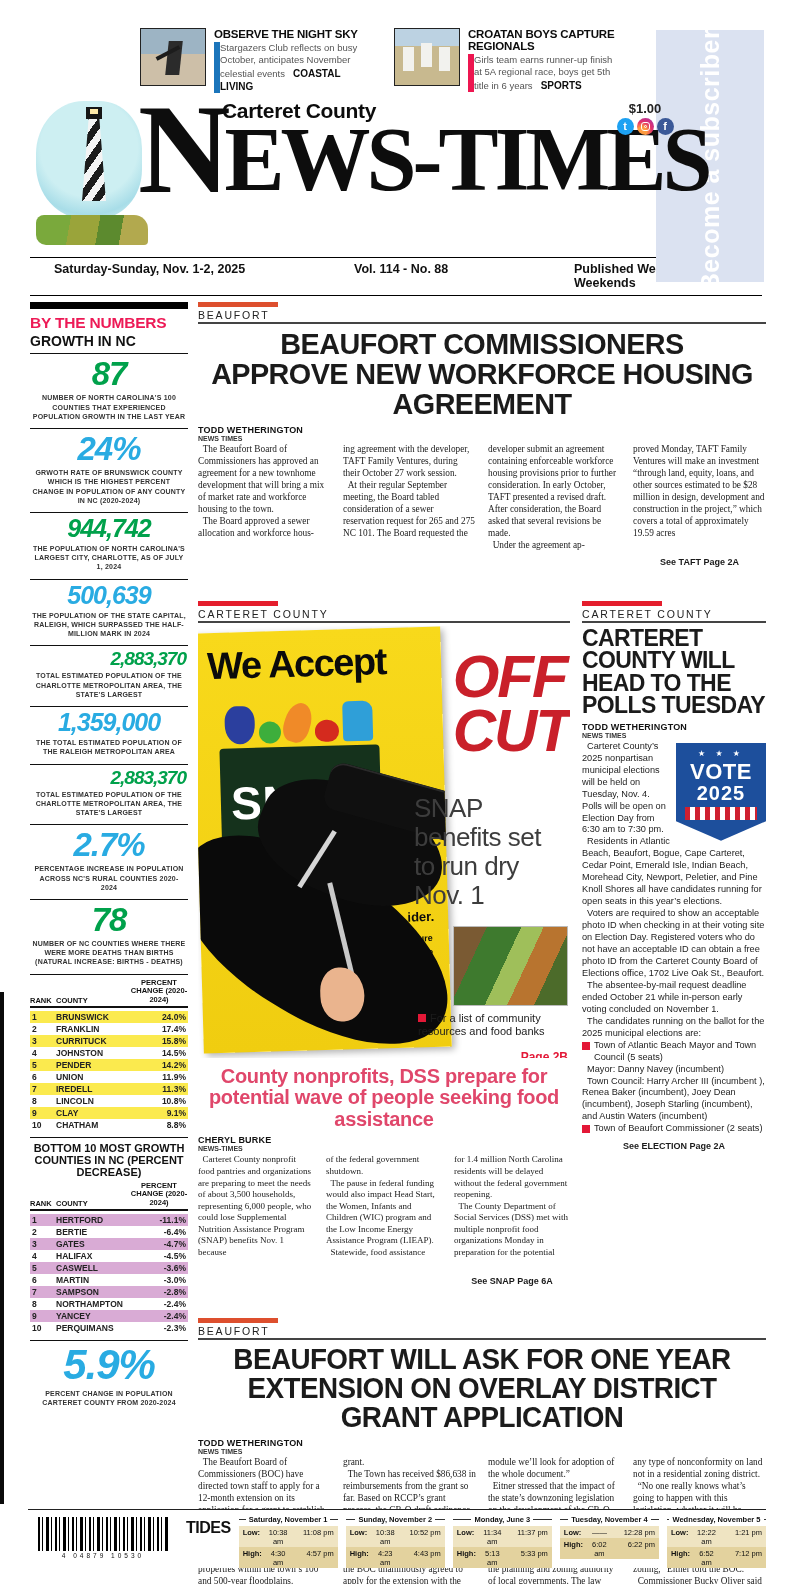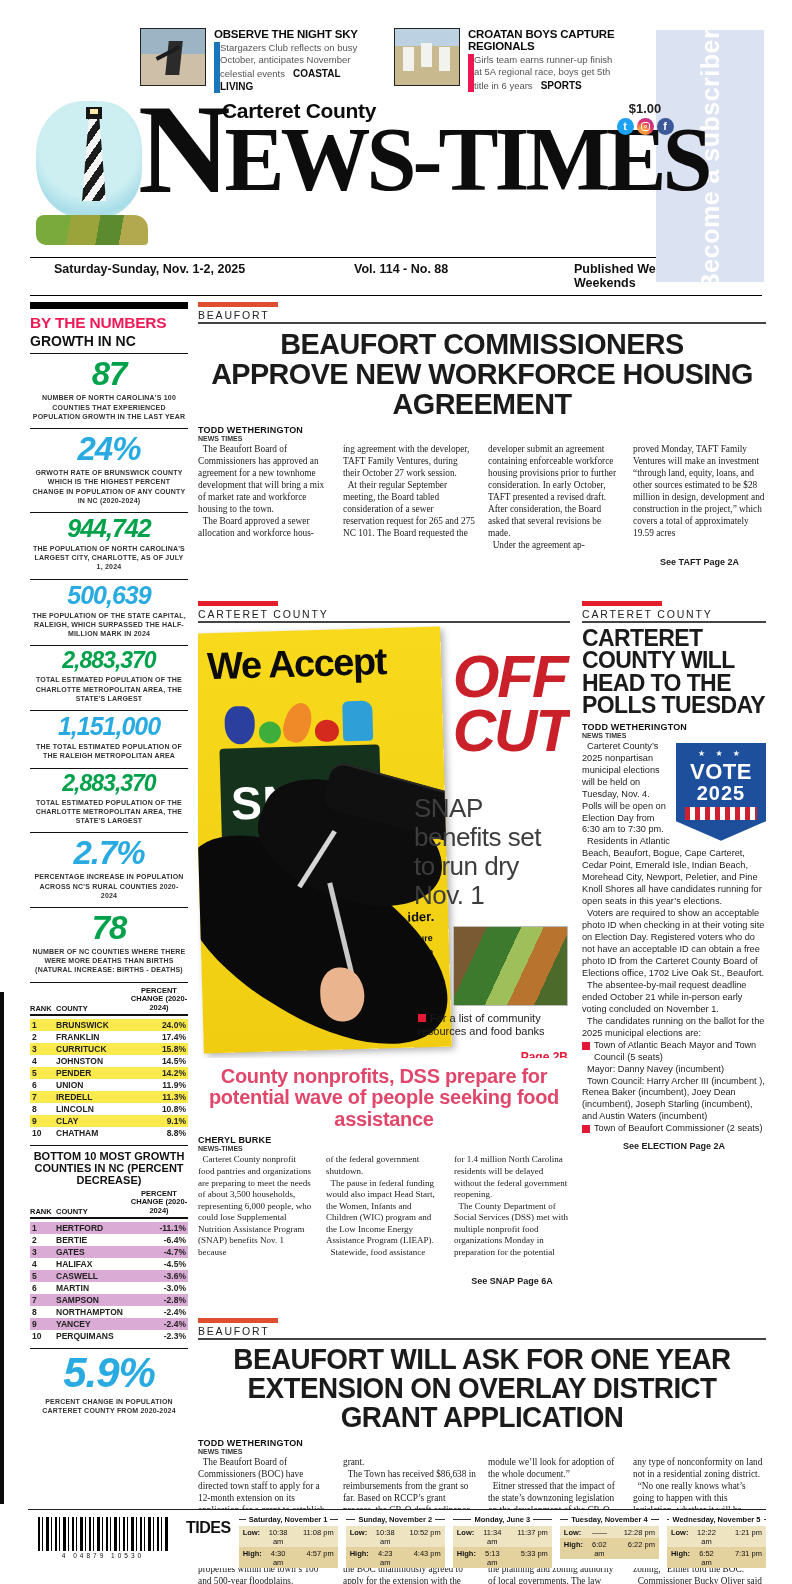--- a/index.html
+++ b/index.html
@@ -74,21 +74,21 @@
   .content { display:flex; gap:10px; margin:6px 26px 0 30px; }
   .left-rail { width:158px; flex:none; }
   .main { flex:1; min-width:0; }
 
   
   .rail-topbar { height:7px; background:#000; margin-bottom:5px; }
   .rail-label { color:#ed1a56; font-weight:800; font-size:15.5px; letter-spacing:-0.2px; }
   .rail-title { font-weight:800; font-size:14px; margin:1px 0 4px 0; }
   .stat { border-top:1.5px solid #111; text-align:center; padding:3px 2px 7px 2px; }
   .stat-value { font-weight:800; line-height:1; letter-spacing:-1px;font-style:italic; }
-  .sz-xxl { font-size:42px; } .sz-xl { font-size:33px; } .sz-l { font-size:25px; } .sz-m { font-size:23px; }
+  .sz-xxl { font-size:42px; } .sz-xl { font-size:33px; } .sz-l { font-size:25px; } .sz-m { font-size:19px;text-align:right; }
   .c-green { color:#00a14b; } .c-blue { color:#29abe2; }
   .stat-desc { font-size:7px; font-weight:bold; color:#333; line-height:1.32; margin-top:3px; letter-spacing:0.2px; }
   .rail-table { border-top:1.5px solid #111; padding-top:4px; }
   .rt-title { text-align:center; font-weight:800; font-size:11px; line-height:1.1; margin-bottom:4px; }
   .rt-head { display:flex; align-items:flex-end; border-bottom:2px solid #111; padding-bottom:1px;
     font-size:7.5px; font-weight:800; }
   .rt-head .h-rank { width:26px; } .rt-head .h-county { flex:1; } .rt-head .h-change { width:58px; text-align:center; line-height:1.15; }
   .rt-rows { margin:3px 0 6px 0; }
   .rt-row { display:flex; align-items:center; height:12px; font-size:8.5px; font-weight:bold; color:#222; padding:0 2px; }
   .rt-row .c-rank { width:24px; } .rt-row .c-county { flex:1; } .rt-row .c-change { width:38px; text-align:right; }
@@ -292,21 +292,21 @@
       </div>
       <div class="stat">
         <div class="stat-value sz-l c-blue">500,639</div>
         <div class="stat-desc">THE POPULATION OF THE STATE CAPITAL, RALEIGH, WHICH SURPASSED THE HALF-MILLION MARK IN 2024</div>
       </div>
       <div class="stat">
         <div class="stat-value sz-m c-green">2,883,370</div>
         <div class="stat-desc">TOTAL ESTIMATED POPULATION OF THE CHARLOTTE METROPOLITAN AREA, THE STATE'S LARGEST</div>
       </div>
       <div class="stat">
-        <div class="stat-value sz-l c-blue">1,151,000</div>
+        <div class="stat-value sz-l c-blue">1,359,000</div>
         <div class="stat-desc">THE TOTAL ESTIMATED POPULATION OF THE RALEIGH METROPOLITAN AREA</div>
       </div>
       <div class="stat">
         <div class="stat-value sz-m c-green">2,883,370</div>
         <div class="stat-desc">TOTAL ESTIMATED POPULATION OF THE CHARLOTTE METROPOLITAN AREA, THE STATE'S LARGEST</div>
       </div>
       <div class="stat">
         <div class="stat-value sz-xl c-blue">2.7%</div>
         <div class="stat-desc">PERCENTAGE INCREASE IN POPULATION ACROSS NC'S RURAL COUNTIES 2020-2024</div>
       </div>
@@ -668,17 +668,17 @@
           <span class="hline"></span>
         </div>
       <div class="td-row row-low">
           <span class="lbl">Low:</span>
           <span class="t1">12:22 am</span>
           <span class="t2">1:21 pm</span>
         </div>
       <div class="td-row row-high">
           <span class="lbl">High:</span>
           <span class="t1">6:52 am</span>
-          <span class="t2">7:31 pm</span>
+          <span class="t2">7:12 pm</span>
         </div>
     </div>
   </div>
 </div>
 
 </body></html>

